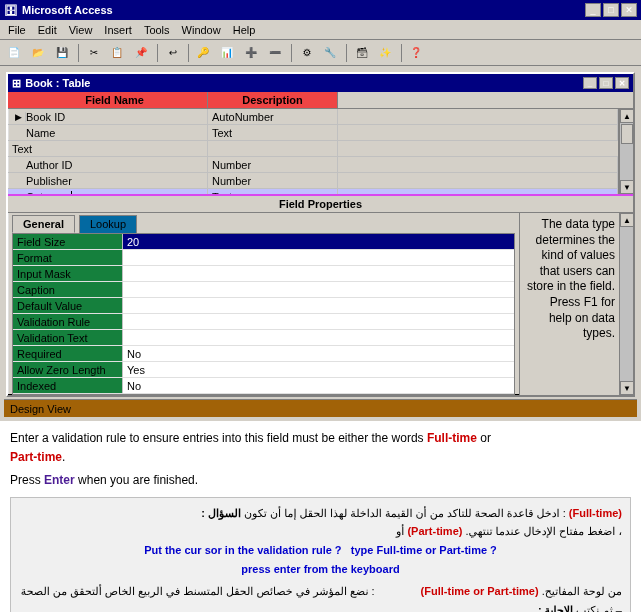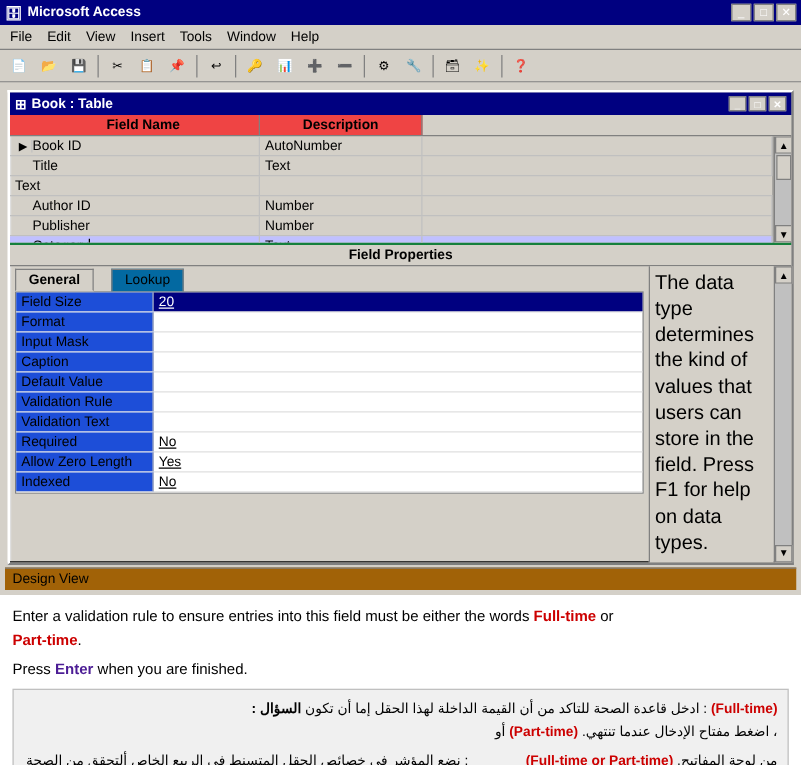--- a/index.html
+++ b/index.html
@@ -206,37 +206,37 @@
       width: 12px;
       height: 20px;
       background: #d4d0c8;
       border: 1px solid #808080;
       margin: 1px;
     }
 
     
     .field-properties-header {
       background: #d4d0c8;
-      border-top: 2px solid #15803d;
+      border-top: 2px solid #d946ef;
       border-bottom: 1px solid #808080;
       padding: 2px 8px;
       font-size: 11px;
       font-weight: bold;
       text-align: center;
     }
     .field-properties-area {
       display: flex;
     }
     .properties-left {
       flex: 1;
     }
     .tabs-row {
       display: flex;
       padding: 2px 4px 0;
-      gap: 14px;
+      gap: 4px;
     }
     .tab {
       padding: 2px 10px;
       font-size: 11px;
       border: 1px solid #808080;
       border-bottom: none;
       background: #0369a1;
       cursor: pointer;
     }
     .tab.active {
@@ -252,47 +252,47 @@
       font-size: 11px;
     }
     .prop-row {
       display: flex;
       border-bottom: 1px solid #e0e0e0;
       min-height: 16px;
     }
     .prop-label {
       width: 110px;
       padding: 1px 4px;
-      background: #1d4ed8;
+      background: #15803d;
       border-right: 1px solid #c0c0c0;
       font-size: 11px;
       display: flex;
       align-items: center;
     }
     .prop-value {
       flex: 1;
       padding: 1px 4px;
       font-size: 11px;
       display: flex;
       align-items: center;
-      text-decoration: underline;
     }
     .prop-value.highlighted {
       background: #000080;
       color: white;
     }
 
     
     .help-panel {
       width: 100px;
       background: #d4d0c8;
       border-left: 1px solid #808080;
       padding: 4px;
-      font-size: 16px;
+      font-size: 12px;
       line-height: 1.3;
+      text-align: right;
     }
 
     
     .props-scroll {
       width: 14px;
       background: #d4d0c8;
       border-left: 1px solid #808080;
       display: flex;
       flex-direction: column;
     }
@@ -426,21 +426,21 @@
             <span class="row-indicator" style="width:14px;font-size:9px;">▶</span>
             <span>Book ID</span>
           </div>
           <div class="table-cell">AutoNumber</div>
           <div class="table-cell"></div>
         </div>
 
         <div class="table-row">
           <div class="table-cell field-name">
             <span style="width:14px;display:inline-block;"></span>
-            <span>Title</span>
+            <span>Name</span>
           </div>
           <div class="table-cell">Text</div>
           <div class="table-cell"></div>
         </div>
 
         <div class="table-row">
           <div class="table-cell">Text</div>
           <div class="table-cell"></div>
         </div>
 
@@ -567,20 +567,24 @@
     <div>
       <span class="arabic-red">(Full-time)</span>
       <span> : ادخل قاعدة الصحة للتاكد من أن القيمة الداخلة لهذا الحقل إما أن تكون </span>
       <strong>السؤال :</strong>
     </div>
     <div style="text-align:right;">
       <span>، اضغط مفتاح الإدخال عندما تنتهي.</span>
       <span class="arabic-red"> (Part-time) </span>
       <span>أو </span>
     </div>
+    <div style="text-align:center; color:#0000cc; font-weight:bold; direction:ltr;">
+      Put the cur sor in the validation rule ?&nbsp;&nbsp; type Full-time or Part-time ?<br>
+      press enter from the keyboard
+    </div>
     <div style="margin-top:4px;">
       <span>من لوحة المفاتيح.</span>
       <span class="arabic-ltr arabic-red"> (Full-time or Part-time) </span>
       <span>: نضع المؤشر في خصائص الحقل المتسنط في الربيع الخاص ألتحقق من الصحة – ثم نكتب </span>
       <strong>الإجابة :</strong>
     </div>
 
   </div>
 </div>
 

